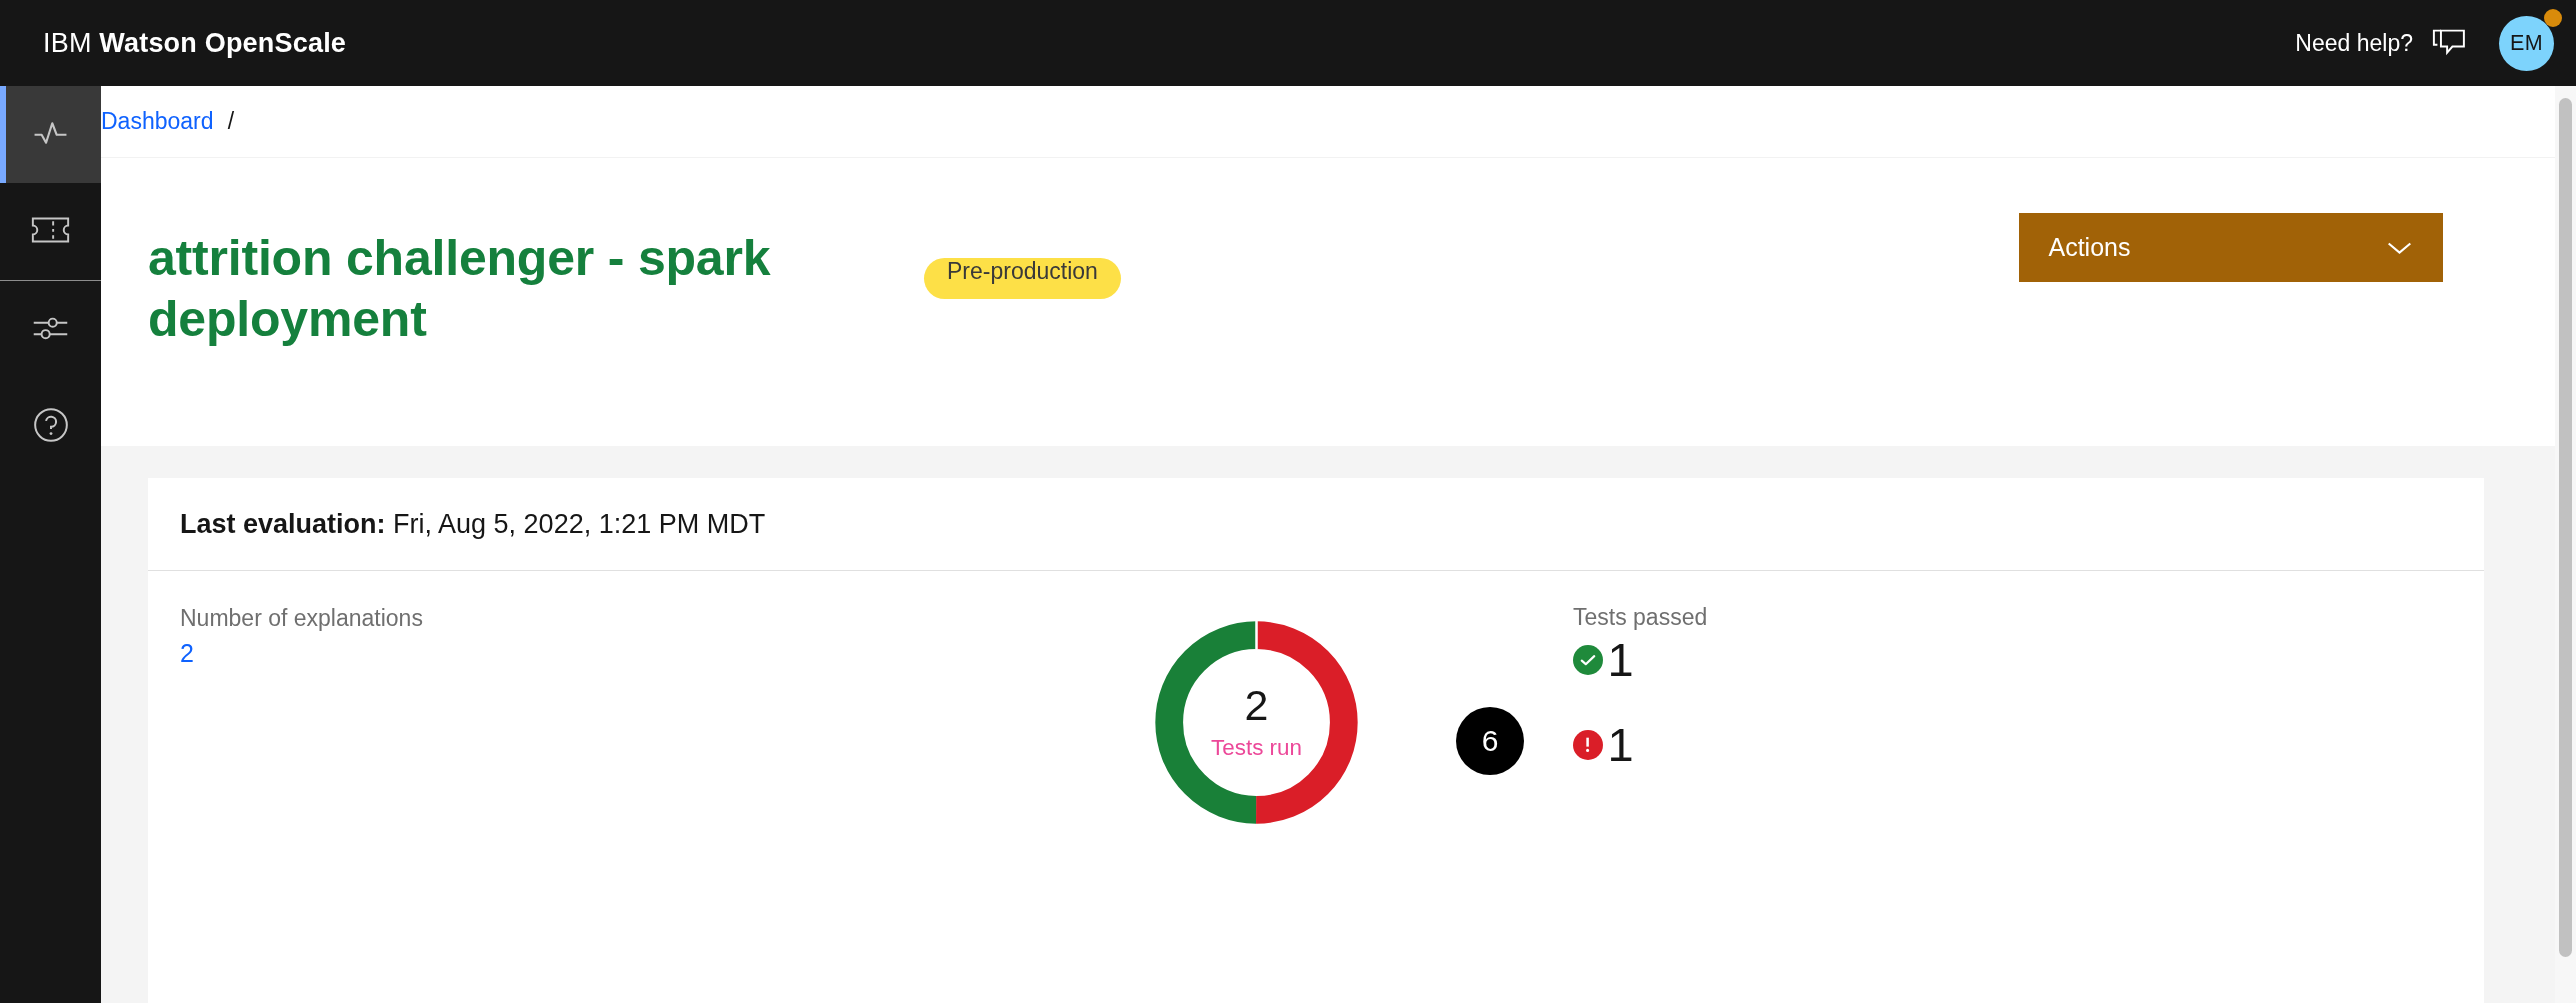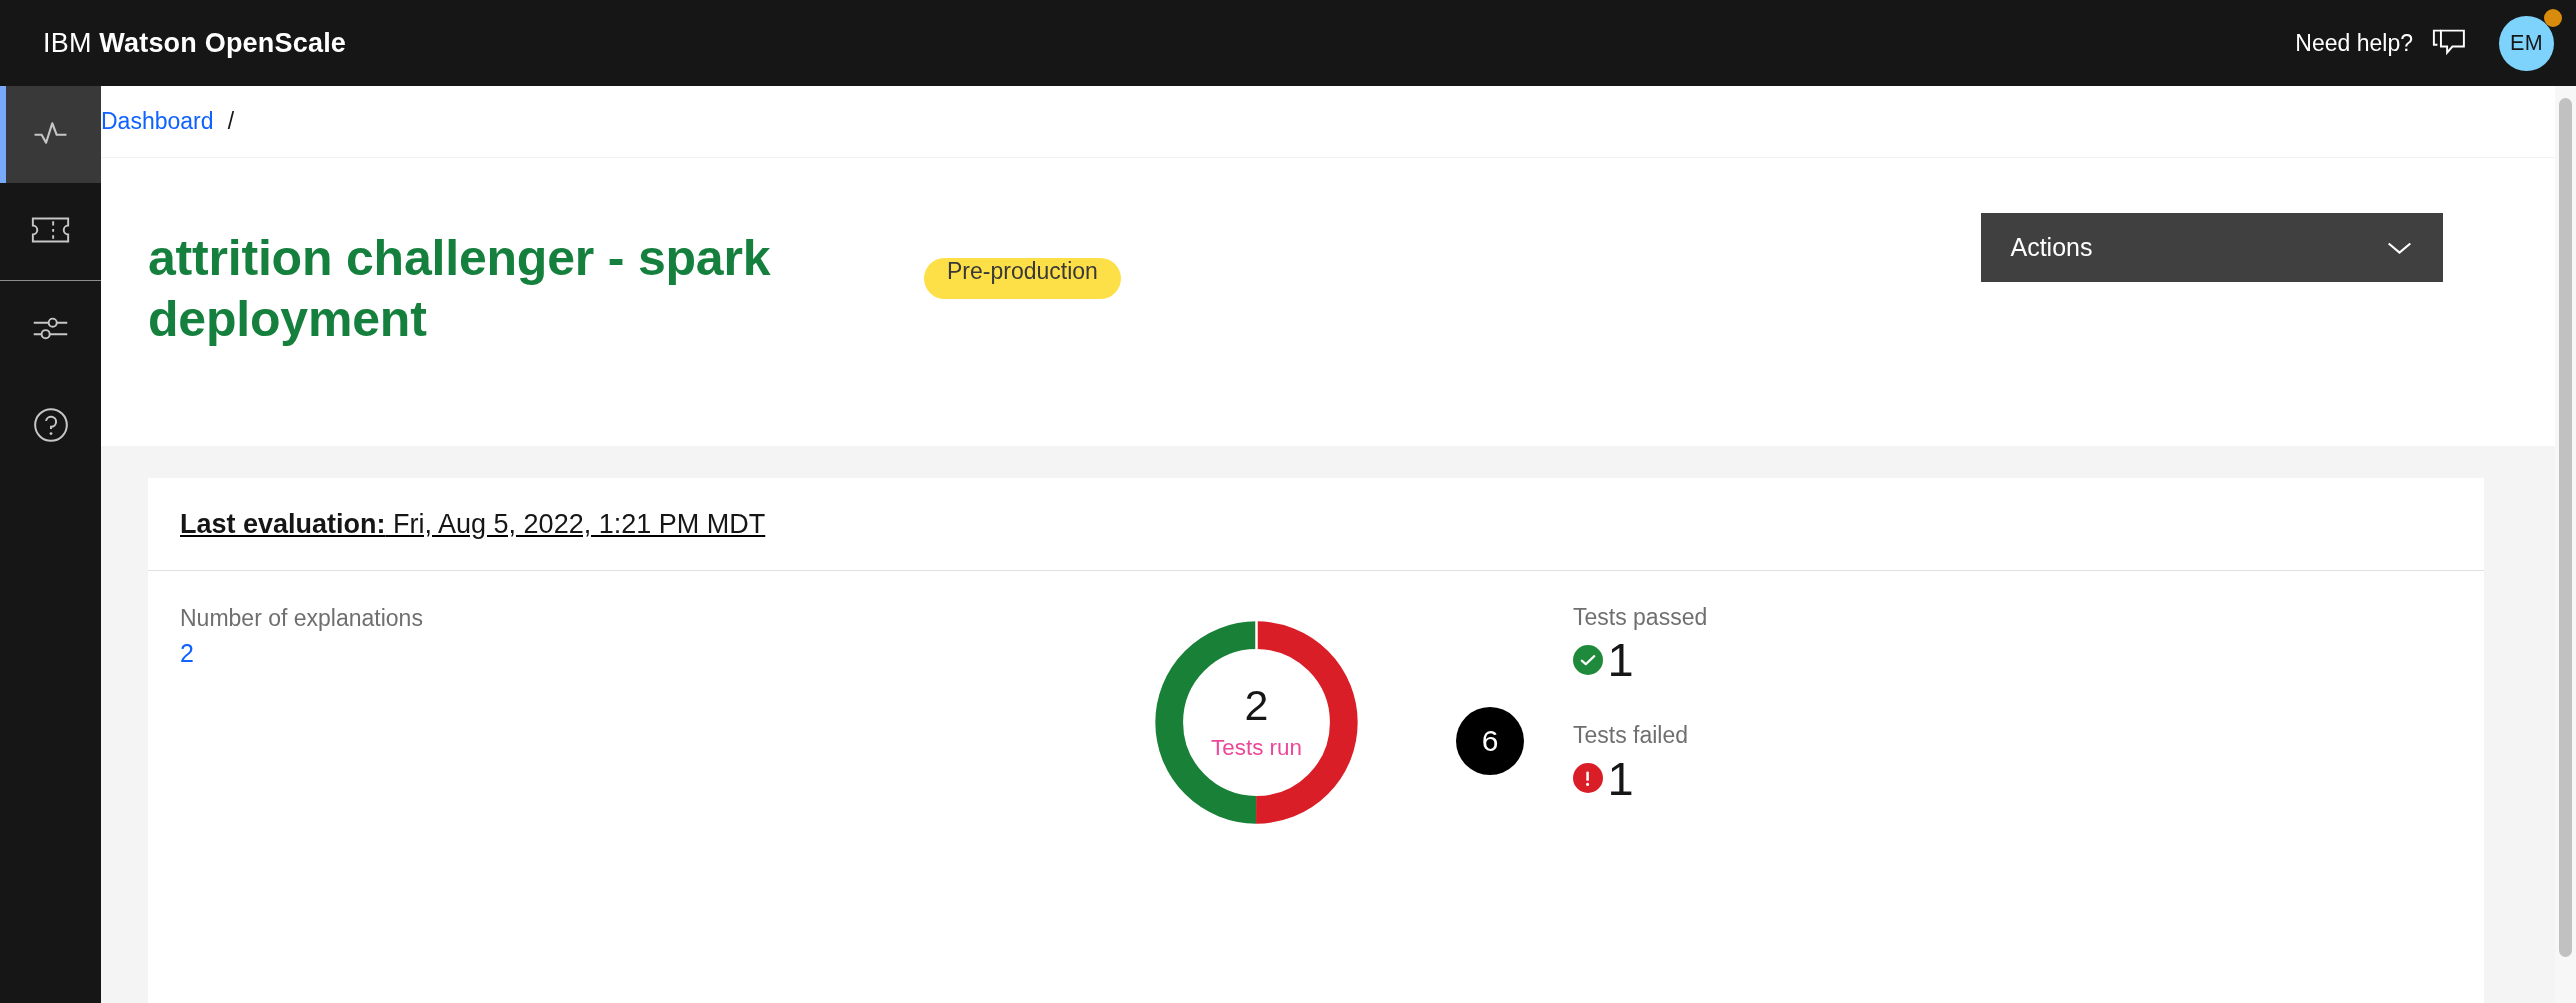--- a/index.html
+++ b/index.html
@@ -128,22 +128,22 @@
     border-radius: 23px;
     background: #fde047;
     color: #393939;
     font-size: 23px;
     display: flex; align-items: flex-start;
     white-space: nowrap;
   }
   .actions-button {
     position: absolute;
     right: 112px; top: 55px;
-    width: 462px; height: 69px;
-    background: #404040;
+    width: 424px; height: 69px;
+    background: #a16207;
     border: none;
     cursor: pointer;
     display: flex; align-items: center;
     padding: 0 29.5px;
     font-family: inherit;
   }
   .actions-button .label {
     color: #ffffff;
     font-size: 25px;
   }
@@ -155,21 +155,20 @@
     width: 2454px; height: 557px;
     background: #f4f4f4;
     z-index: 1;
   }
 
   .summary-card {
     position: absolute;
     left: 47px; top: 32px;
     width: 2336px; height: 525px;
     background: #ffffff;
-    text-decoration: underline;
   }
   .card-top {
     height: 93px;
     display: flex; align-items: center;
     padding-left: 32px;
     border-bottom: 0.9px solid #e0e0e0;
   }
   .last-eval {
     font-size: 27px;
     color: #161616;
@@ -429,21 +428,20 @@
             <span class="status-dot pass">
               <svg width="18" height="14.3" viewBox="0 0 20 16" fill="none">
                 <path d="M3 8.5 L7.5 12.5 L17 3.5" stroke="#ffffff" stroke-width="2.4" fill="none" stroke-linecap="round" stroke-linejoin="round"></path>
               </svg>
             </span>
             <span class="result-count">1</span>
           </div>
         </div>
 
         <div class="result-group">
-          <div class="result-label">Tests failed</div>
           <div class="result-row">
             <span class="status-dot fail">
               <svg width="7.2" height="19.7" viewBox="0 0 8 22" fill="none">
                 <rect x="2.6" y="3" width="2.8" height="10" fill="#ffffff"></rect>
                 <circle cx="4" cy="17.2" r="1.7" fill="#ffffff"></circle>
               </svg>
             </span>
             <span class="result-count">1</span>
           </div>
         </div>

